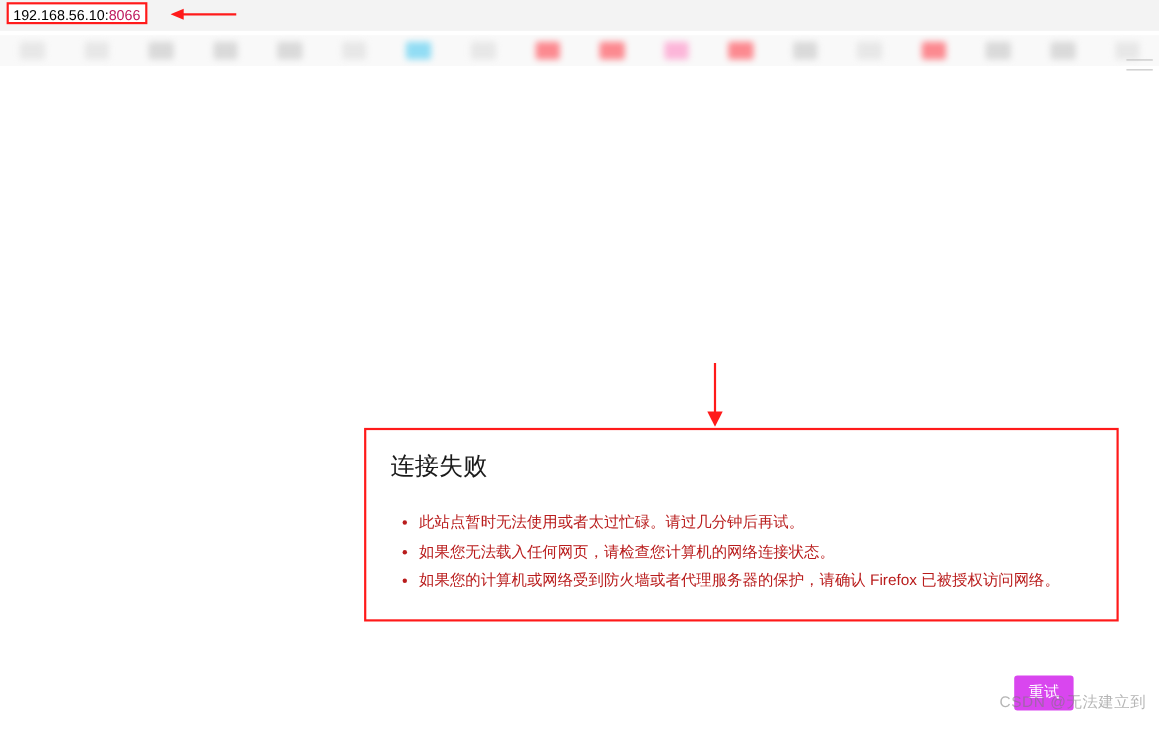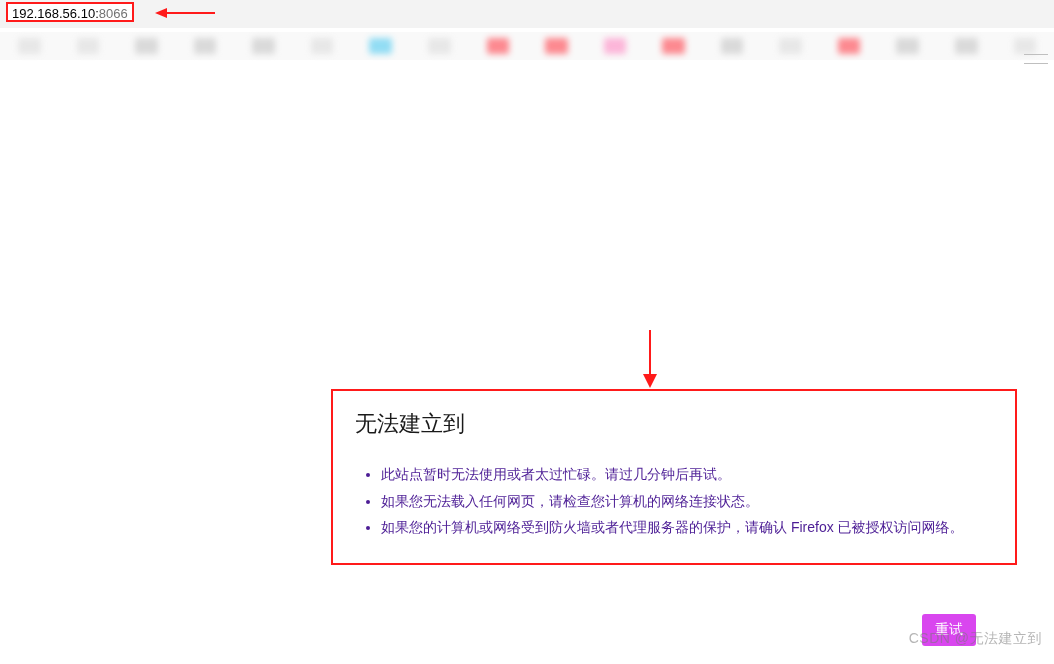--- a/index.html
+++ b/index.html
@@ -20,21 +20,21 @@
   .addr-value {
     position: absolute;
     left: 6px; top: 2px;
     height: 20px;
     padding: 2px 4px;
     font-size: 13px;
     border: 2px solid #ff1a1a;
     background: #fff;
     line-height: 16px;
   }
-  .addr-value .port { color: #737373; }
+  .addr-value .port { color: #be185d; }
   .arrow-wrap {
     position: absolute;
     left: 155px; top: 6px;
     width: 60px; height: 14px;
     pointer-events: none;
   }
   .bookmark-strip {
     width: 100%;
     height: 28px;
     background: #f9f9f9;
@@ -87,21 +87,21 @@
   }
   .err-msg {
     font-size: 14px;
     color: #2b2b2b;
     margin: 0 0 22px 0;
   }
   .err-list {
     margin: 0 0 0 26px;
     padding: 0;
     font-size: 14px;
-    color: #4c1d95;
+    color: #b91c1c;
   }
   .err-list li {
     line-height: 1.9;
   }
   .retry-btn {
     position: absolute;
     left: 922px; top: 614px;
     width: 54px; height: 32px;
     background: #d946ef;
     border: none;
@@ -155,21 +155,21 @@
   </div>
   <div class="sep"></div>
 </div>
 
 <svg class="down-arrow" viewBox="0 0 20 58">
   <line x1="10" y1="0" x2="10" y2="46" stroke="#ff1a1a" stroke-width="2"></line>
   <polygon points="10,58 3,44 17,44" fill="#ff1a1a"></polygon>
 </svg>
 
 <div class="err-card">
-  <h1 class="err-title">无法建立到</h1>
+  <h1 class="err-title">连接失败</h1>
   <ul class="err-list">
     <li>此站点暂时无法使用或者太过忙碌。请过几分钟后再试。</li>
     <li>如果您无法载入任何网页，请检查您计算机的网络连接状态。</li>
     <li>如果您的计算机或网络受到防火墙或者代理服务器的保护，请确认 Firefox 已被授权访问网络。</li>
   </ul>
 </div>
 
 <button class="retry-btn">重试</button>
 
 <div class="watermark">CSDN @无法建立到</div>

